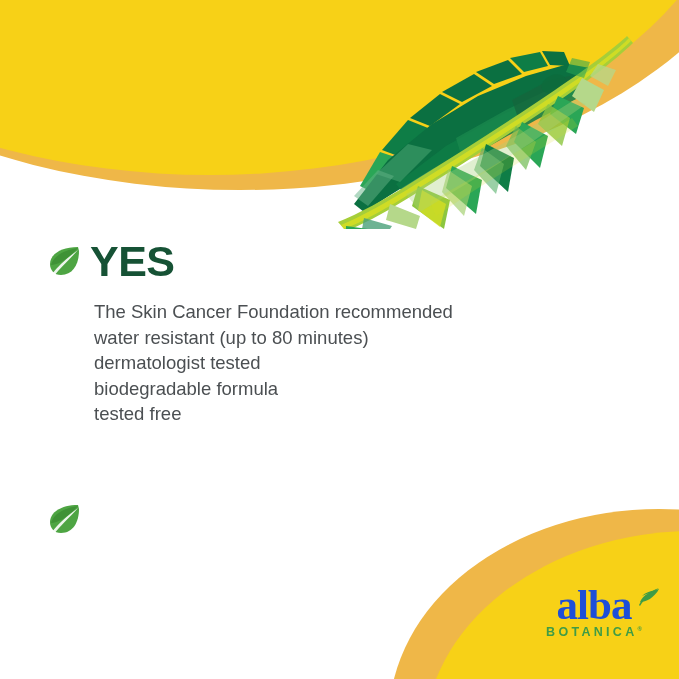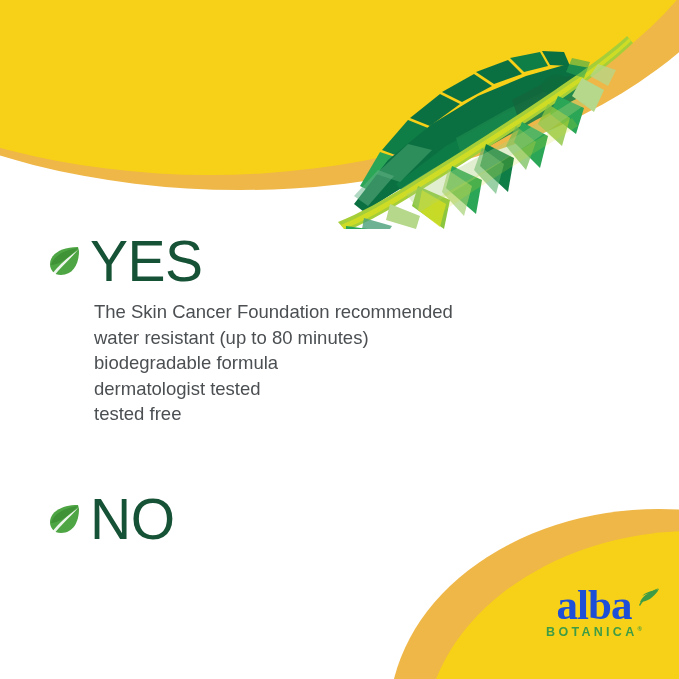--- a/index.html
+++ b/index.html
@@ -80,22 +80,22 @@
     align-items: center;
     height: 46px;
   }
   .head-leaf {
     width: 34px; height: 34px;
     margin-right: 8px;
     flex: 0 0 auto;
     display: block;
   }
   .head-label {
-    font-size: 57px;
-    font-weight: normal;
+    font-size: 43px;
+    font-weight: bold;
     letter-spacing: -0.5px;
     color: #165235;
     line-height: 1;
     white-space: nowrap;
   }
 
   .item-list {
     margin: 15px 0 0 46px;
     padding: 0;
     list-style: none;
@@ -221,34 +221,33 @@
       <svg class="head-leaf" viewBox="0 0 34 34">
         <path d="M30 3 C12 3 2 11 2 20 C2 26 6 31 13 31 C25 31 31 20 31 7 Z" fill="#4ea543"></path>
         <path d="M30 4 C15 6 5 13 3 21 C10 21 20 15 30 4 Z" fill="#3f9236"></path>
         <path d="M4 30 C10 22 19 14 30 6 C21 16 12 24 6 32 Z" fill="#ffffff" opacity="0.9"></path>
       </svg>
       <div class="head-label">YES</div>
     </div>
     <ul class="item-list">
       <li>The Skin Cancer Foundation recommended</li>
       <li>water resistant (up to 80 minutes)</li>
+      <li>dermatologist tested</li>
       <li>biodegradable formula</li>
-      <li>dermatologist tested</li>
       <li>tested free</li>
     </ul>
   </div>
 
   <div class="section section-no">
     <div class="head-row">
       <svg class="head-leaf" viewBox="0 0 34 34">
         <path d="M30 3 C12 3 2 11 2 20 C2 26 6 31 13 31 C25 31 31 20 31 7 Z" fill="#4ea543"></path>
         <path d="M30 4 C15 6 5 13 3 21 C10 21 20 15 30 4 Z" fill="#3f9236"></path>
         <path d="M4 30 C10 22 19 14 30 6 C21 16 12 24 6 32 Z" fill="#ffffff" opacity="0.9"></path>
       </svg>
-      <div class="head-label">NO</div>
     </div>
   </div>
 
   <div class="bot-blob-wrap">
     <div class="bot-blob-outer"></div>
     <div class="bot-blob-inner"></div>
   </div>
 
   <div class="logo">
     <div class="logo-word-row">

